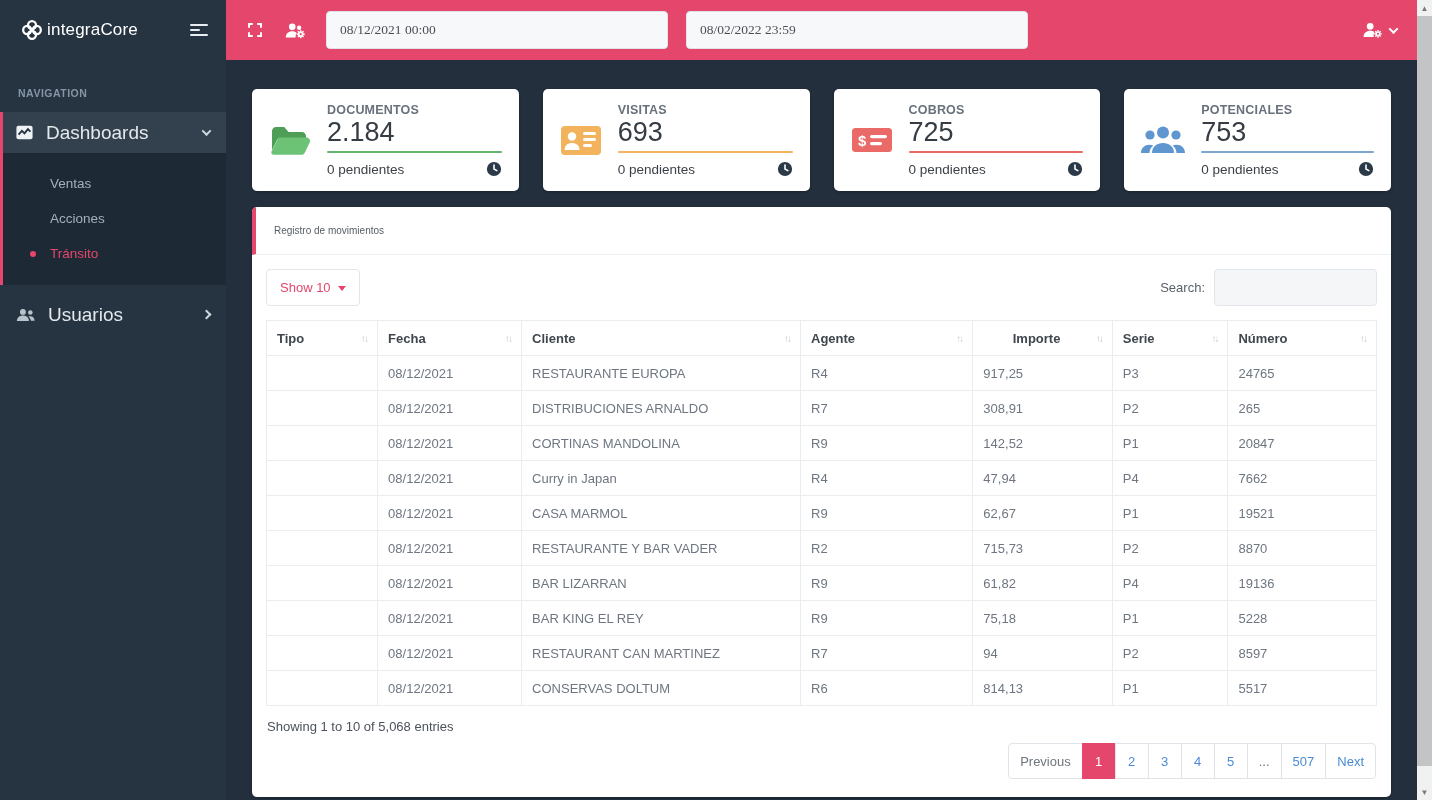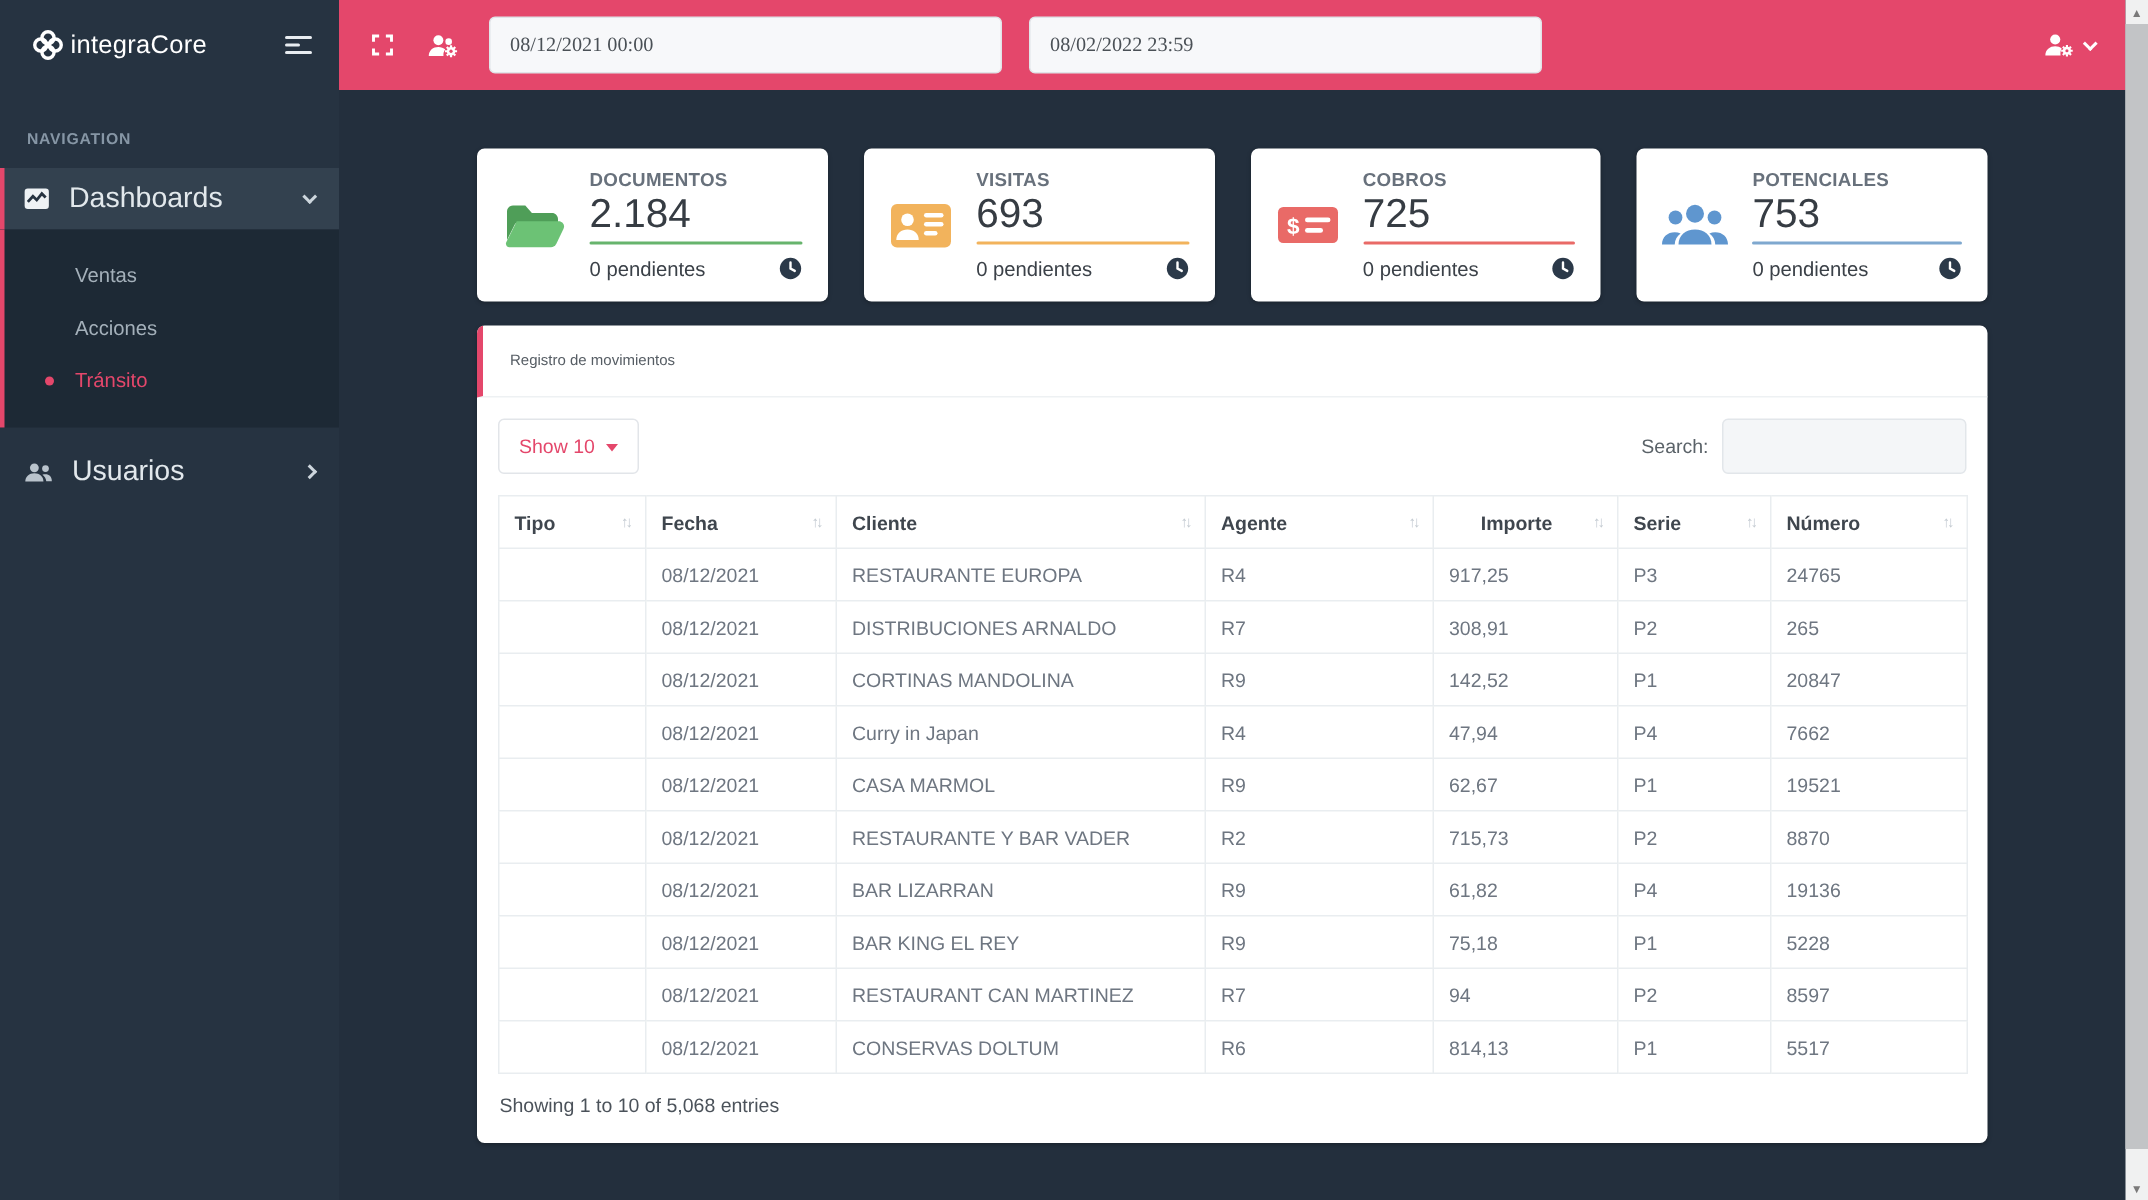--- a/index.html
+++ b/index.html
@@ -37,21 +37,21 @@
 
   
   .main{flex:1;display:flex;flex-direction:column;min-width:0;}
   .topbar{height:60px;background:var(--accent);display:flex;align-items:center;padding:0 20px;gap:20px;flex-shrink:0;}
   .tb-icon{color:#fff;display:flex;align-items:center;cursor:pointer;}
   .date-input{width:342px;height:38px;background:#f7f8fa;border:1px solid #e0e4e8;border-radius:4px;padding:0 13px;font-size:13.5px;color:#4a5056;font-family:Liberation Serif, serif;outline:none;}
   .date-input + .date-input{margin-left:-2px;}
   .user-menu{margin-left:auto;display:flex;align-items:center;gap:7px;color:#fff;cursor:pointer;}
 
   .content{flex:1;overflow:hidden;}
-  .container{width:1007px;margin:14px auto;padding-top:25px;}
+  .container{width:1139px;margin:4px auto;padding-top:25px;}
 
   
   .cards{display:grid;grid-template-columns:repeat(4,1fr);gap:24px;margin-bottom:16px;}
   .card{background:#fff;border-radius:5px;height:102px;display:flex;align-items:center;padding:0 17px 0 16px;gap:15px;box-shadow:0 1px 3px rgba(0,0,0,.25);}
   .card-icon{flex-shrink:0;display:flex;}
   .card-body{flex:1;min-width:0;}
   .card-label{font-size:12.5px;font-weight:bold;color:#68717c;letter-spacing:.2px;}
   .card-value{font-size:27px;color:#363c43;line-height:1.15;margin-bottom:3px;}
   .card-line{height:2px;border-radius:1px;margin-bottom:8px;}
   .card-sub{display:flex;align-items:center;justify-content:space-between;font-size:13.5px;color:#3b4148;}
@@ -474,20 +474,33 @@
                   <td>R6</td>
                   <td class="right">814,13</td>
                   <td>P1</td>
                   <td>5517</td>
                 </tr>
               </tbody>
           </table>
 
           <div class="table-footer">
             <div class="summary">Showing 1 to 10 of 5,068 entries</div>
+            <div class="pager-row">
+              <div class="pagination">
+                  <div class="page prev">Previous</div>
+                  <div class="page num active">1</div>
+                  <div class="page num">2</div>
+                  <div class="page num">3</div>
+                  <div class="page num">4</div>
+                  <div class="page num">5</div>
+                  <div class="page ellipsis">...</div>
+                  <div class="page num">507</div>
+                  <div class="page next">Next</div>
+                </div>
+            </div>
           </div>
         </div>
       </div>
 
     </div>
   </div>
 </div>
 
 <div class="scrollbar">
   <div class="sb-arrow up">▲</div>

